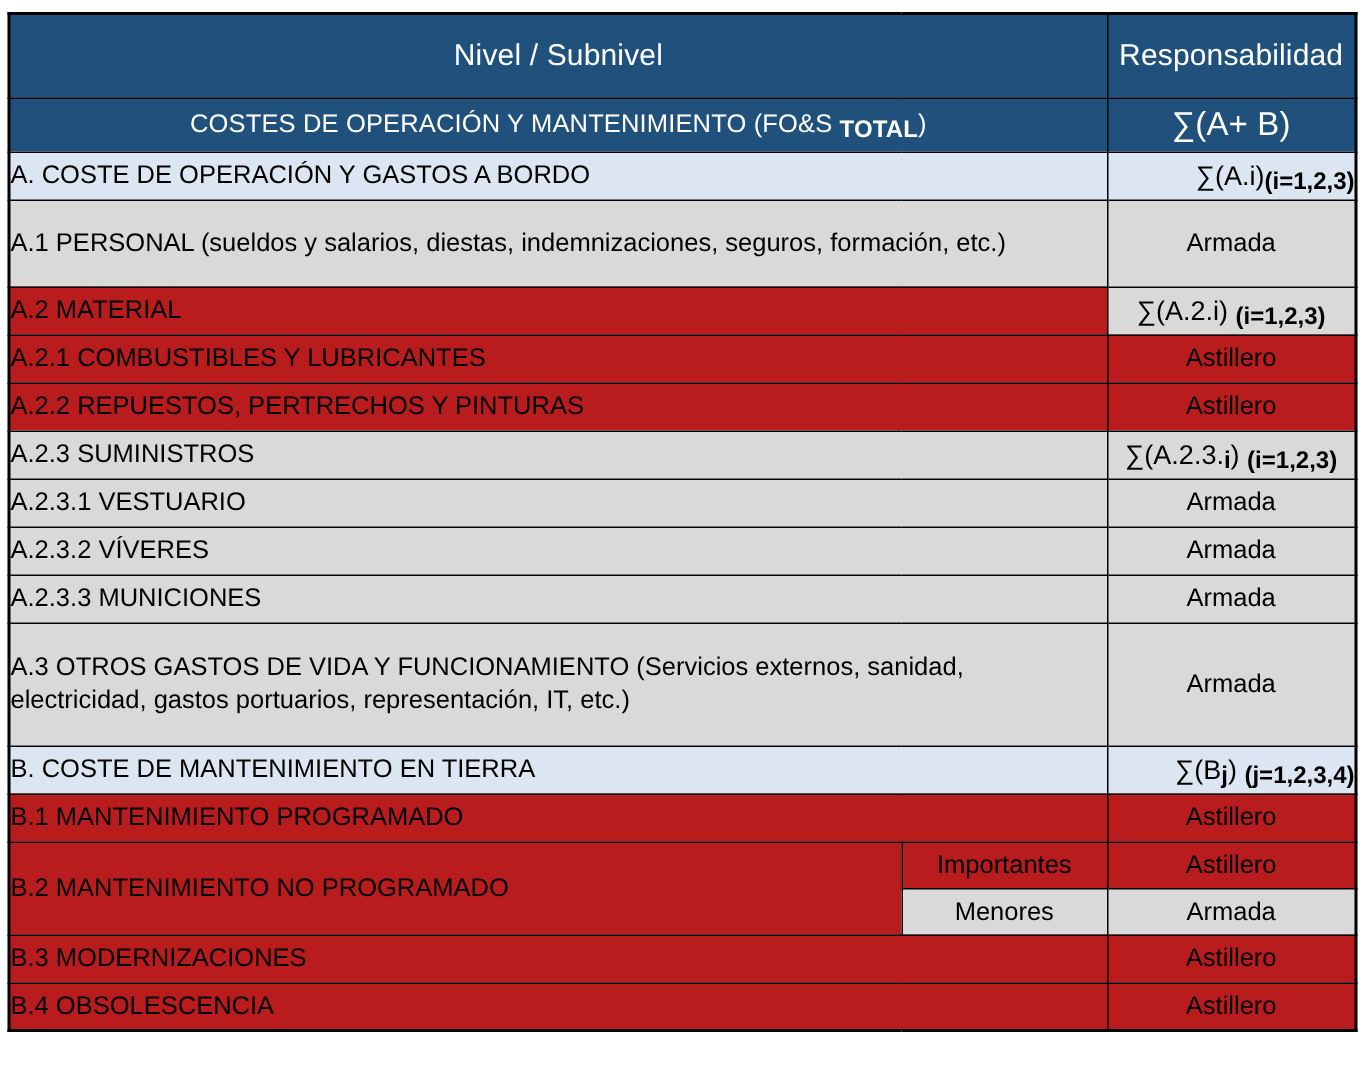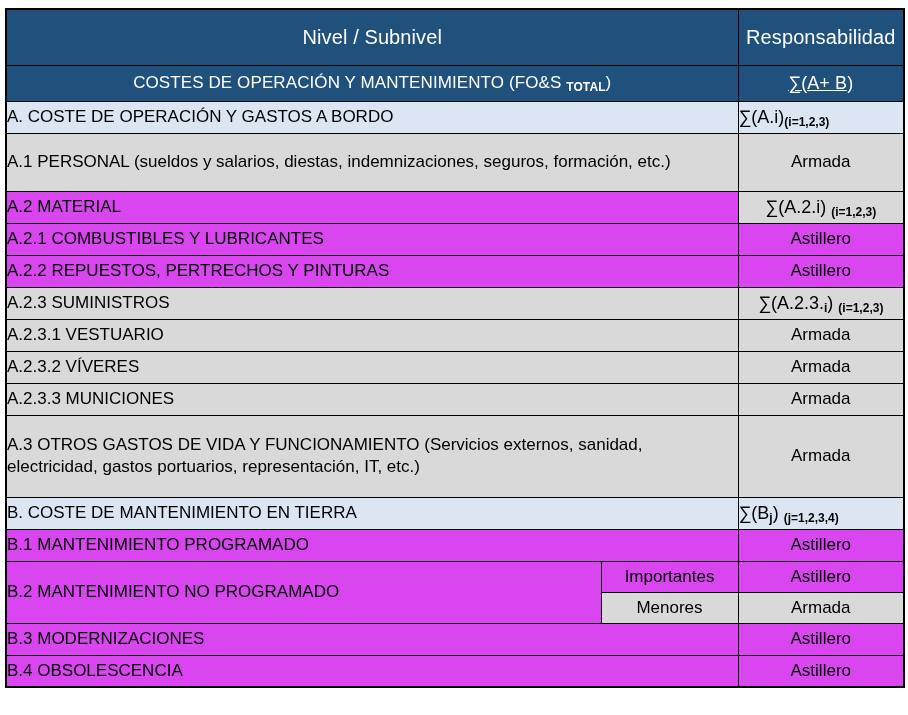--- a/index.html
+++ b/index.html
@@ -28,21 +28,21 @@
     border: 2px solid #000000;
   }
 
   table.cost-table td,
   table.cost-table th {
     border: 1px solid #000000;
     padding: 0;
     vertical-align: middle;
     font-weight: normal;
     color: #000000;
-    background: #d946ef;
+    background: #b91c1c;
     box-sizing: border-box;
   }
 
   
   col.c-label    { width: 595px; }
   col.c-sub      { width: 137px; }
   col.c-resp     { width: 166px; }
 
   .cellpad       { padding: 4px 6px; }
 
@@ -50,32 +50,32 @@
   .hdr {
     background: #20507c !important;
     color: #ffffff !important;
     font-weight: bold;
     text-align: center;
     font-size: 19px;
     letter-spacing: .1px;
   }
   .hdr-main { height: 56px; font-size: 20px; text-align: center; }
   .hdr-row2 { height: 36px; font-size: 17px; }
-  .hdr-row2-resp { font-size: 18px; text-decoration: underline; }
+  .hdr-row2-resp { font-size: 22px; }
 
   
   .lvl1 {
     background: #dce6f2 !important;
     font-weight: bold;
     font-size: 17px;
   }
   .lvl1-resp {
     background: #dce6f2 !important;
     font-weight: bold;
-    text-align: left;
+    text-align: right;
     font-size: 18px;
   }
 
   
   .gray { background: #d9d9d9 !important; }
   .t2 { font-size: 17px; padding-left: 28px; }
   .t3 { font-size: 17px; padding-left: 40px; }
   .t4 { font-size: 17px; padding-left: 52px; }
 
   .resp {
@@ -90,21 +90,21 @@
   .sub-head {
     text-align: center;
     font-size: 17px;
     margin-top: 16px;
   }
 
   .r-tall   { height: 58px; }
   .r-norm   { height: 32px; }
   .r-xtall  { height: 82px; }
   .r-b2     { height: 62px; }
-  .sub-b { font-size: 12px; font-weight: bold; vertical-align: baseline; position: relative; top: 3px; }
+  .sub-b { font-size: 16px; font-weight: bold; vertical-align: baseline; position: relative; top: 3px; }
 
   .nowrapish { white-space: normal; line-height: 1.32; }
 </style>
 </head>
 <body>
 
 <div class="sheet">
   <table class="cost-table">
     <colgroup>
       <col class="c-label">

